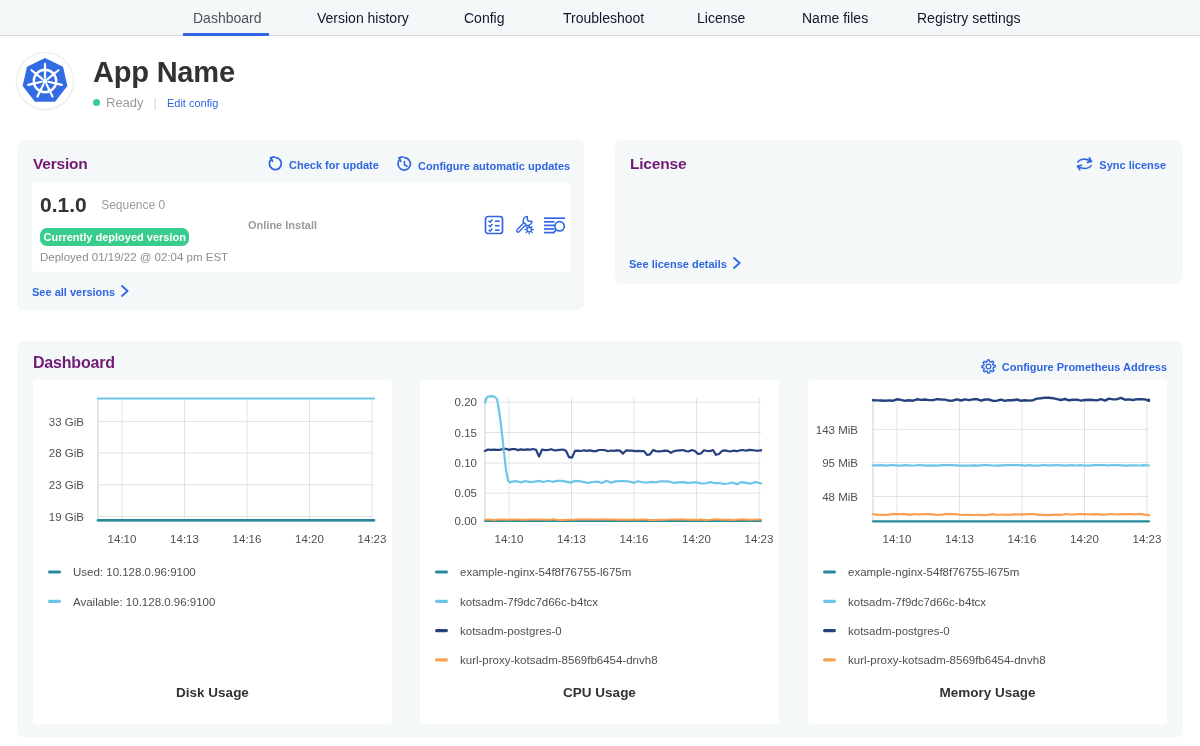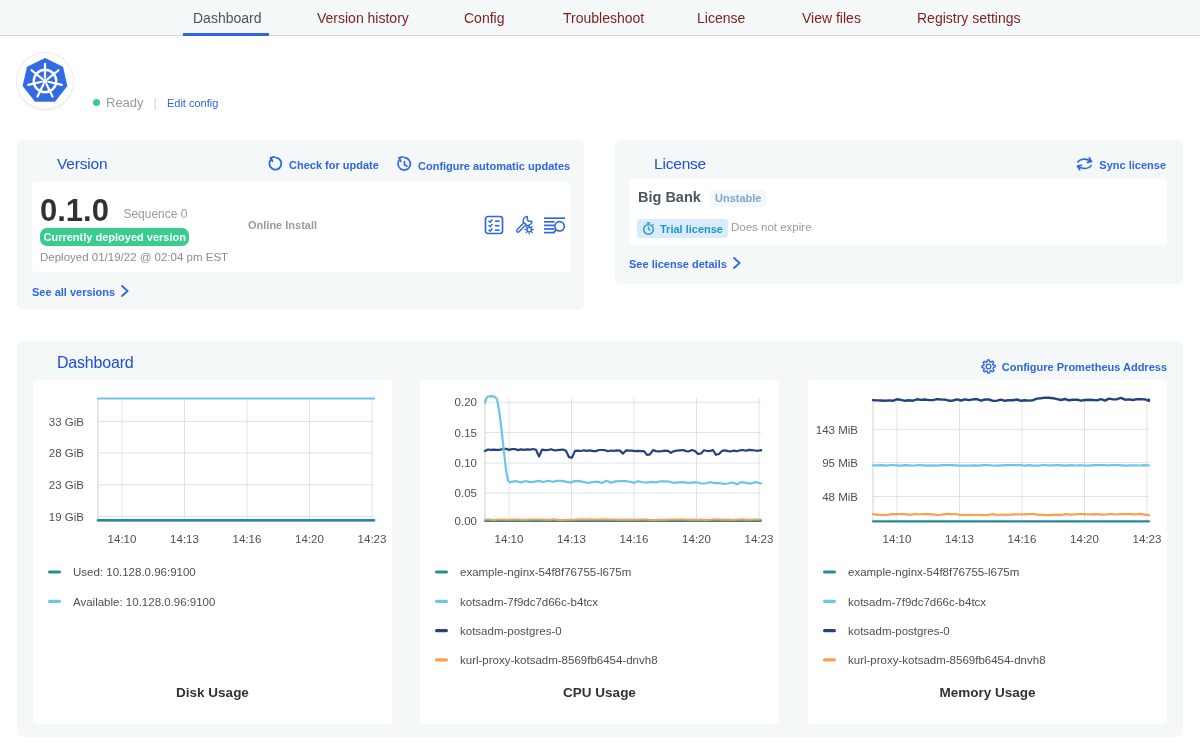--- a/index.html
+++ b/index.html
@@ -1,43 +1,43 @@
 <!DOCTYPE html>
 <html><head><meta charset="utf-8"><title>App Name</title>
 <style>
 * { margin:0; padding:0; box-sizing:border-box; }
 html,body { width:1200px; height:746px; background:#fff; font-family:"Liberation Sans", sans-serif; overflow:hidden; }
 .nav { position:absolute; left:0; top:0; width:1200px; height:36px; background:#f5f8f9; border-bottom:1px solid #d6dadd; }
-.tab { position:absolute; top:10px; font-size:14px; color:#7f1d1d; white-space:nowrap; }
+.tab { position:absolute; top:10px; font-size:14px; color:#0f172a; white-space:nowrap; }
 .tab.active { color:#4f5356; }
 .underline { position:absolute; left:183px; top:33px; width:86px; height:3px; background:#3066e0; }
 .header { position:absolute; left:0; top:37px; width:1200px; height:103px; background:#fff; }
 .logo-wrap { position:absolute; left:17px; top:16px; width:56px; height:56px; border-radius:50%; background:#fff; box-shadow:0 0 0 1px #ebebeb, 0 1px 3px rgba(0,0,0,.08); }
 .app-name { position:absolute; left:93px; top:19px; font-size:29px; font-weight:bold; color:#323232; letter-spacing:-0.2px; }
 .ready-row { position:absolute; left:93px; top:58px; height:15px; font-size:13px; color:#9b9b9b; }
 .dot { display:inline-block; width:7px; height:7px; border-radius:50%; background:#38cc8e; margin-right:6px; vertical-align:1px; }
 .pipe { color:#d4d7d9; margin:0 10px; }
 .blue-link { color:#3066e0; font-weight:normal; text-decoration:none; }
 .card { position:absolute; background:#f5f8f9; border-radius:6px; }
 #version-card { left:17px; top:140px; width:567px; height:170px; }
 #license-card { left:615px; top:140px; width:568px; height:144px; }
 #monitor-card { left:17px; top:341px; width:1166px; height:396px; }
-.card-title { position:absolute; font-size:15.5px; font-weight:normal; color:#1d4ed8; letter-spacing:-0.2px;margin-left:24px; }
+.card-title { position:absolute; font-size:15.5px; font-weight:bold; color:#701a75; letter-spacing:-0.2px; }
 .inner { position:absolute; background:#fff; border-radius:4px; }
 .link12 { font-size:11px; font-weight:bold; color:#3066e0; white-space:nowrap; }
 .chart-card { position:absolute; top:39px; width:359px; height:344px; background:#fff; border-radius:4px; }
 </style></head>
 <body>
 <div class="nav">
   <span class="tab active" style="left:193px">Dashboard</span>
   <span class="tab" style="left:317px">Version history</span>
   <span class="tab" style="left:464px">Config</span>
   <span class="tab" style="left:563px">Troubleshoot</span>
   <span class="tab" style="left:697px">License</span>
-  <span class="tab" style="left:802px">View files</span>
+  <span class="tab" style="left:802px">Name files</span>
   <span class="tab" style="left:917px">Registry settings</span>
   <div class="underline"></div>
 </div>
 
 <div class="header">
   <div class="logo-wrap">
       <svg width="50" height="50" viewBox="0 0 100 100" style="position:absolute;left:3px;top:3px">
 <polygon points="50.0,4.0 86.0,21.3 94.8,60.2 70.0,91.4 30.0,91.4 5.2,60.2 14.0,21.3" fill="#326ce5"></polygon>
 <g stroke="#ffffff" stroke-width="4.4" fill="none" stroke-linecap="round">
 <circle cx="50" cy="50" r="22.5" stroke-width="4.8"></circle>
@@ -45,37 +45,38 @@
           <line x1="55.5" y1="45.6" x2="77.0" y2="28.5"></line>
           <line x1="56.8" y1="51.6" x2="83.6" y2="57.7"></line>
           <line x1="53.0" y1="56.3" x2="65.0" y2="81.1"></line>
           <line x1="47.0" y1="56.3" x2="35.0" y2="81.1"></line>
           <line x1="43.2" y1="51.6" x2="16.4" y2="57.7"></line>
           <line x1="44.5" y1="45.6" x2="23.0" y2="28.5"></line>
 </g>
 <circle cx="50" cy="50" r="5" fill="#fff"></circle>
 </svg>
     </div>
+  <div class="app-name">App Name</div>
   <div class="ready-row"><span class="dot"></span>Ready<span class="pipe">|</span><span class="blue-link" style="font-size:11px">Edit config</span></div>
 </div>
 
 <div class="card" id="version-card">
   <div class="card-title" style="left:16px;top:15px">Version</div>
   <span class="link12" style="position:absolute;left:251px;top:16px"><svg width="16" height="16" viewBox="0 0 16 16" style="vertical-align:-3px;margin-right:5px">
 <path d="M 3.5 3.0 A 6 6 0 1 0 8 1.6" fill="none" stroke="#3066e0" stroke-width="1.8" stroke-linecap="round"></path>
 <path d="M 6.2 0.8 L 2.6 1.8 L 4.4 5.2" fill="none" stroke="#3066e0" stroke-width="1.8" stroke-linecap="round" stroke-linejoin="round"></path>
 </svg>Check for update</span>
   <span class="link12" style="position:absolute;left:379px;top:16px"><svg width="17" height="17" viewBox="0 0 17 17" style="vertical-align:-3px;margin-right:5px">
 <path d="M 4.0 3.2 A 6.2 6.2 0 1 0 8.5 1.6" fill="none" stroke="#3066e0" stroke-width="1.7" stroke-linecap="round"></path>
 <path d="M 6.8 0.8 L 3.0 1.9 L 4.9 5.4" fill="none" stroke="#3066e0" stroke-width="1.7" stroke-linecap="round" stroke-linejoin="round"></path>
 <path d="M 8.5 5.5 L 8.5 9 L 11 10.2" fill="none" stroke="#3066e0" stroke-width="1.6" stroke-linecap="round"></path>
 </svg>Configure automatic updates</span>
   <div class="inner" style="left:15px;top:42px;width:539px;height:90px">
     <div style="position:absolute;left:8px;top:11px;white-space:nowrap">
-      <span style="font-size:31px;font-weight:bold;color:#323232">0.1.0</span>
+      <span style="font-size:21px;font-weight:bold;color:#323232">0.1.0</span>
       <span style="font-size:12px;color:#9b9b9b;margin-left:10px;vertical-align:3px">Sequence 0</span>
     </div>
     <div style="position:absolute;left:8px;top:46px;background:#38cc8e;color:#fff;font-size:11px;font-weight:bold;border-radius:7px;padding:2.5px 3.5px 3px">Currently deployed version</div>
     <div style="position:absolute;left:8px;top:69px;font-size:11.5px;color:#8c8c8c">Deployed 01/19/22 @ 02:04 pm EST</div>
     <div style="position:absolute;left:216px;top:37px;font-size:11px;font-weight:bold;color:#9b9b9b">Online Install</div>
     <div style="position:absolute;left:452px;top:33px;width:110px">
       <span style="position:absolute;left:0;top:0"><svg width="20" height="20" viewBox="0 0 20 20">
 <rect x="1.5" y="1.5" width="17" height="17" rx="2.5" fill="none" stroke="#3066e0" stroke-width="1.7"></rect>
 <path d="M4.6 5.7 l1.5 1.5 l2.3 -2.6" fill="none" stroke="#3066e0" stroke-width="1.5"></path>
 <path d="M4.6 10.2 l1.5 1.5 l2.3 -2.6" fill="none" stroke="#3066e0" stroke-width="1.5"></path>
@@ -121,32 +122,20 @@
 </div>
 
 <div class="card" id="license-card">
   <div class="card-title" style="left:15px;top:15px">License</div>
   <div style="position:absolute;right:17px;top:16px" class="link12"><svg width="17" height="16" viewBox="0 0 17 16" style="vertical-align:-3px;margin-right:6px">
 <path d="M 1.8 6.0 C 4.0 2.6 10.0 2.2 14.6 5.0" fill="none" stroke="#3066e0" stroke-width="1.6" stroke-linecap="round"></path>
 <path d="M 13.2 1.8 L 15.6 5.5 L 11.4 6.4" fill="none" stroke="#3066e0" stroke-width="1.6" stroke-linecap="round" stroke-linejoin="round"></path>
 <path d="M 15.2 9.6 C 13.0 13.0 7.0 13.4 2.4 10.6" fill="none" stroke="#3066e0" stroke-width="1.6" stroke-linecap="round"></path>
 <path d="M 3.8 13.8 L 1.4 10.1 L 5.6 9.2" fill="none" stroke="#3066e0" stroke-width="1.6" stroke-linecap="round" stroke-linejoin="round"></path>
 </svg>Sync license</div>
-  <div class="inner" style="left:14px;top:39px;width:538px;height:66px">
-    <span style="position:absolute;left:9px;top:10px;font-size:14.5px;font-weight:bold;color:#4a5760">Big Bank</span>
-    <span style="position:absolute;left:81px;top:11px;background:#f2f8fd;color:#7fa7c8;font-size:11px;font-weight:bold;border-radius:3px;padding:2px 5px 3px">Unstable</span>
-    <span style="position:absolute;left:8px;top:40px;background:#daecfa;color:#1a97d5;font-size:11px;font-weight:bold;border-radius:3px;padding:2.5px 5px 3.5px"><svg width="13" height="13" viewBox="0 0 14 14" style="vertical-align:-2px;margin-right:5px">
-<circle cx="7" cy="8" r="5.2" fill="none" stroke="#1a97d5" stroke-width="1.5"></circle>
-<line x1="7" y1="8" x2="7" y2="4.8" stroke="#1a97d5" stroke-width="1.4"></line>
-<line x1="7" y1="8" x2="9.2" y2="8.8" stroke="#1a97d5" stroke-width="1.4"></line>
-<line x1="5.2" y1="1" x2="8.8" y2="1" stroke="#1a97d5" stroke-width="1.6"></line>
-<line x1="11.2" y1="3.4" x2="12.4" y2="2.3" stroke="#1a97d5" stroke-width="1.4"></line>
-</svg>Trial license</span>
-    <span style="position:absolute;left:102px;top:42px;font-size:11.5px;color:#9b9b9b">Does not expire</span>
-  </div>
   <div style="position:absolute;left:14px;top:117px" class="link12">See license details<svg width="11" height="12" viewBox="0 0 11 12" style="vertical-align:-1.5px;margin-left:4px">
         <path d="M3 1 L8.6 6 L3 11" fill="none" stroke="#3066e0" stroke-width="1.8" stroke-linecap="round" stroke-linejoin="round"></path>
       </svg></div>
 </div>
 
 <div class="card" id="monitor-card">
   <div class="card-title" style="left:16px;top:13px;font-size:16px">Dashboard</div>
   <div style="position:absolute;right:16px;top:18px" class="link12"><svg width="15" height="15" viewBox="0 0 16 16" style="vertical-align:-3px;margin-right:6px">
 <polygon points="15.10,8.00 15.09,8.37 14.99,8.73 14.10,8.97 13.21,9.11 13.02,9.35 12.95,9.61 12.85,9.86 12.75,10.12 12.63,10.36 12.92,10.84 13.50,11.57 13.74,12.17 13.52,12.47 13.28,12.75 13.02,13.02 12.75,13.28 12.42,13.46 11.63,13.00 10.90,12.47 10.60,12.50 10.36,12.63 10.12,12.75 9.86,12.85 9.61,12.95 9.47,13.49 9.36,14.41 9.11,15.01 8.74,15.06 8.37,15.09 8.00,15.10 7.63,15.09 7.27,14.99 7.03,14.10 6.89,13.21 6.65,13.02 6.39,12.95 6.14,12.85 5.88,12.75 5.64,12.63 5.16,12.92 4.43,13.50 3.83,13.74 3.53,13.52 3.25,13.28 2.98,13.02 2.72,12.75 2.54,12.42 3.00,11.63 3.53,10.90 3.50,10.60 3.37,10.36 3.25,10.12 3.15,9.86 3.05,9.61 2.51,9.47 1.59,9.36 0.99,9.11 0.94,8.74 0.91,8.37 0.90,8.00 0.91,7.63 1.01,7.27 1.90,7.03 2.79,6.89 2.98,6.65 3.05,6.39 3.15,6.14 3.25,5.88 3.37,5.64 3.08,5.16 2.50,4.43 2.26,3.83 2.48,3.53 2.72,3.25 2.98,2.98 3.25,2.72 3.58,2.54 4.37,3.00 5.10,3.53 5.40,3.50 5.64,3.37 5.88,3.25 6.14,3.15 6.39,3.05 6.53,2.51 6.64,1.59 6.89,0.99 7.26,0.94 7.63,0.91 8.00,0.90 8.37,0.91 8.73,1.01 8.97,1.90 9.11,2.79 9.35,2.98 9.61,3.05 9.86,3.15 10.12,3.25 10.36,3.37 10.84,3.08 11.57,2.50 12.17,2.26 12.47,2.48 12.75,2.72 13.02,2.98 13.28,3.25 13.46,3.58 13.00,4.37 12.47,5.10 12.50,5.40 12.63,5.64 12.75,5.88 12.85,6.14 12.95,6.39 13.49,6.53 14.41,6.64 15.01,6.89 15.06,7.26 15.09,7.63 15.10,8.00" fill="none" stroke="#3066e0" stroke-width="1.5" stroke-linejoin="round"></polygon>
 <circle cx="8" cy="8" r="2.5" fill="none" stroke="#3066e0" stroke-width="1.4"></circle>

